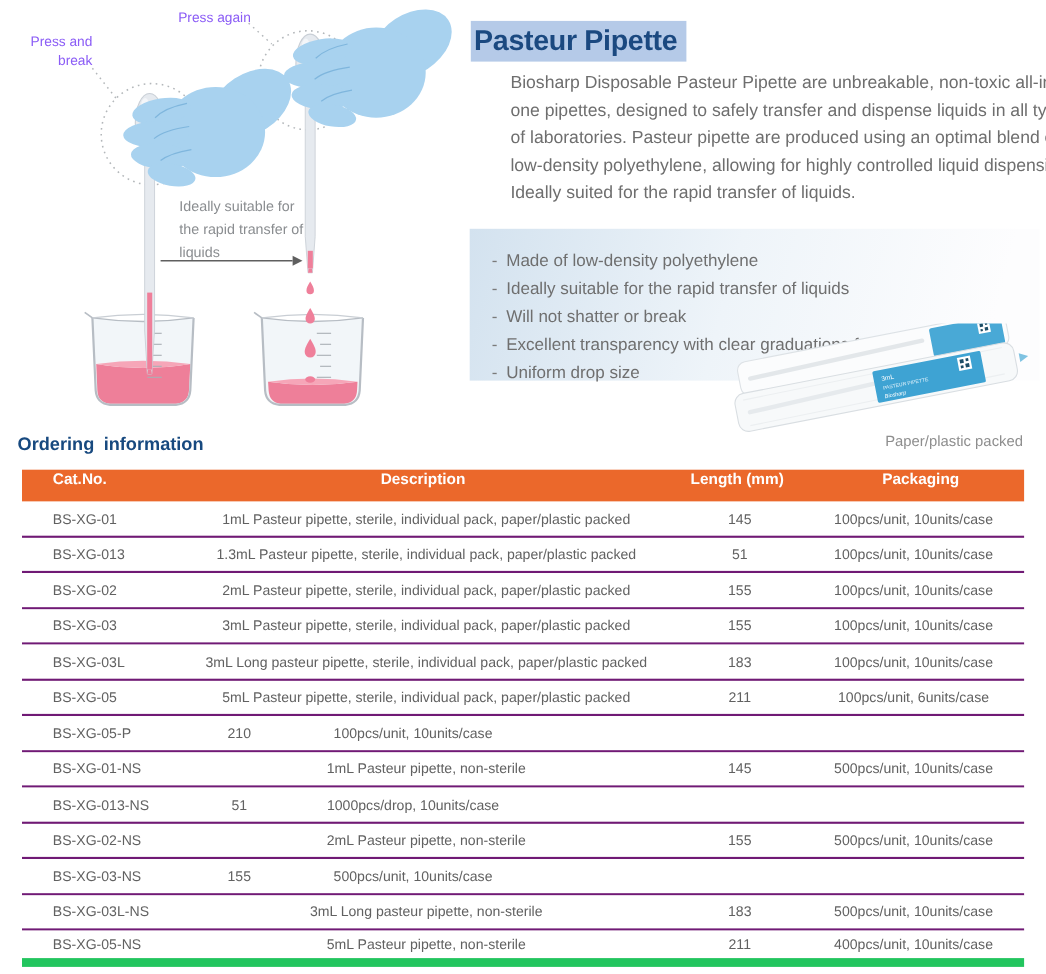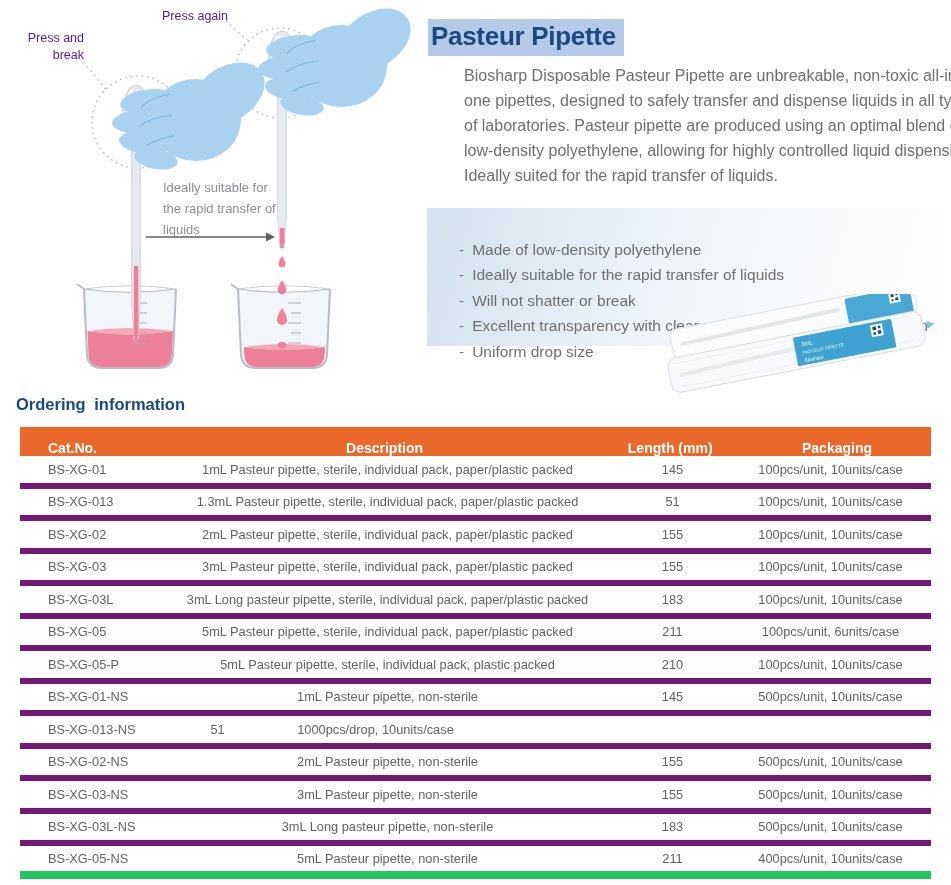--- a/index.html
+++ b/index.html
@@ -1,48 +1,48 @@
 <!DOCTYPE html>
 <html><head>
 <meta charset="utf-8">
 <style>
   html,body{margin:0;padding:0;background:#ffffff;}
   .page{position:relative;width:951px;height:885px;background:#ffffff;overflow:hidden;
         font-family:"Liberation Sans",sans-serif;}
 
   
   .illu{position:absolute;left:0;top:0;width:430px;height:420px;}
-  .illu-label{position:absolute;color:#4c1d95;font-size:12.5px;line-height:17px;}
+  .illu-label{position:absolute;color:#8b5cf6;font-size:12.5px;line-height:17px;}
   .lbl-press-loosen{left:8px;top:30px;width:76px;text-align:right;}
   .lbl-press-again{left:162px;top:8px;width:90px;}
   .lbl-transfer{left:163px;top:177px;width:120px;font-size:13px;line-height:21px;color:#8a8d90;}
 
   
   .title-wrap{position:absolute;left:428px;top:19px;}
   .title{display:inline-block;font-size:26px;font-weight:bold;color:#1b4980;
          background:#b5cae8;padding:2px 8px 4px 3px;letter-spacing:-0.3px;}
   .desc-para{position:absolute;left:428px;top:63px;width:517px;font-size:16px;
              line-height:25px;color:#6e6e6e;margin-left:36px;}
   .features{position:absolute;left:427px;top:208px;width:518px;height:138px;
             background:linear-gradient(105deg,#d3e2ef 0%,#eef4f9 45%,#fdfdfe 90%);}
-  .features ul{list-style:none;margin:16px;padding:13px 0 0 16px;}
+  .features ul{list-style:none;margin:4px;padding:13px 0 0 16px;}
   .features li{font-size:15.5px;color:#6f6f6f;line-height:25.4px;white-space:nowrap;}
   .features .dash{margin-right:8px;color:#7a7a7a;}
 
   .package-svg{position:absolute;left:646px;top:294px;width:306px;height:110px;}
   .package-caption{position:absolute;left:700px;top:393px;width:230px;text-align:right;
                    font-size:13.5px;color:#8e8e8e;}
 
   
   .ordering-heading{position:absolute;left:16px;top:395px;font-size:16.5px;font-weight:bold;
                     color:#17497f;word-spacing:4px;}
   .otable{position:absolute;left:20px;top:427px;width:911px;}
-  .thead{display:flex;height:29px;background:#eb682b;color:#ffffff;align-items:flex-end;gap:19px;}
+  .thead{display:flex;height:29px;background:#eb682b;color:#ffffff;align-items:flex-start;gap:19px;}
   .thead .cell{font-size:14px;font-weight:bold;}
-  .trow{display:flex;height:32.5px;align-items:center;border-bottom:6px solid #701a75;
+  .trow{display:flex;height:32.5px;align-items:center;border-bottom:2px solid #701a75;
         box-sizing:border-box;background:#ffffff;}
   .trow:last-child{border-bottom:8px solid #22c55e;}
   .trow .cell{font-size:12.8px;color:#616161;}
   .cell{box-sizing:border-box;}
   .c-cat{width:140px;padding-left:28px;text-align:left;}
   .c-desc{width:455px;text-align:center;}
   .c-len{width:115px;text-align:center;}
   .c-pack{width:201px;text-align:center;}
 </style>
 </head>
@@ -183,20 +183,21 @@
       <text x="157" y="61" font-size="4.6" fill="#dff0f9" font-family="Liberation Sans, sans-serif">PASTEUR PIPETTE</text>
       <text x="157" y="69" font-size="5" font-style="italic" fill="#ffffff" font-family="Liberation Sans, sans-serif">Biosharp</text>
       <rect x="228" y="45.5" width="12" height="12" fill="#ffffff"></rect>
       <rect x="230" y="47.5" width="3.5" height="3.5" fill="#1c4d66"></rect>
       <rect x="235.5" y="47.5" width="2.5" height="2.5" fill="#1c4d66"></rect>
       <rect x="230" y="53" width="2.5" height="2.5" fill="#1c4d66"></rect>
       <rect x="234.5" y="52" width="3.5" height="3.5" fill="#1c4d66"></rect>
       <polygon points="284,52 292,56 284,60" fill="#7fc3e2"></polygon>
     </g>
   </svg>
+  <div class="package-caption">Paper/plastic packed</div>
 
   <div class="ordering-heading">Ordering information</div>
 
   <div class="otable">
     <div class="thead">
       <div class="cell c-cat">Cat.No.</div>
       <div class="cell c-desc">Description</div>
       <div class="cell c-len">Length (mm)</div>
       <div class="cell c-pack">Packaging</div>
     </div>
@@ -232,21 +233,20 @@
           <div class="cell c-pack">100pcs/unit, 10units/case</div>
         </div>
         <div class="trow">
           <div class="cell c-cat">BS-XG-05</div>
           <div class="cell c-desc">5mL Pasteur pipette, sterile, individual pack, paper/plastic packed</div>
           <div class="cell c-len">211</div>
           <div class="cell c-pack">100pcs/unit, 6units/case</div>
         </div>
         <div class="trow">
           <div class="cell c-cat">BS-XG-05-P</div>
-          <div class="cell c-desc">5mL Pasteur pipette, sterile, individual pack, plastic packed</div>
           <div class="cell c-len">210</div>
           <div class="cell c-pack">100pcs/unit, 10units/case</div>
         </div>
         <div class="trow">
           <div class="cell c-cat">BS-XG-01-NS</div>
           <div class="cell c-desc">1mL Pasteur pipette, non-sterile</div>
           <div class="cell c-len">145</div>
           <div class="cell c-pack">500pcs/unit, 10units/case</div>
         </div>
         <div class="trow">
@@ -255,21 +255,20 @@
           <div class="cell c-pack">1000pcs/drop, 10units/case</div>
         </div>
         <div class="trow">
           <div class="cell c-cat">BS-XG-02-NS</div>
           <div class="cell c-desc">2mL Pasteur pipette, non-sterile</div>
           <div class="cell c-len">155</div>
           <div class="cell c-pack">500pcs/unit, 10units/case</div>
         </div>
         <div class="trow">
           <div class="cell c-cat">BS-XG-03-NS</div>
-          <div class="cell c-desc">3mL Pasteur pipette, non-sterile</div>
           <div class="cell c-len">155</div>
           <div class="cell c-pack">500pcs/unit, 10units/case</div>
         </div>
         <div class="trow">
           <div class="cell c-cat">BS-XG-03L-NS</div>
           <div class="cell c-desc">3mL Long pasteur pipette, non-sterile</div>
           <div class="cell c-len">183</div>
           <div class="cell c-pack">500pcs/unit, 10units/case</div>
         </div>
         <div class="trow">

